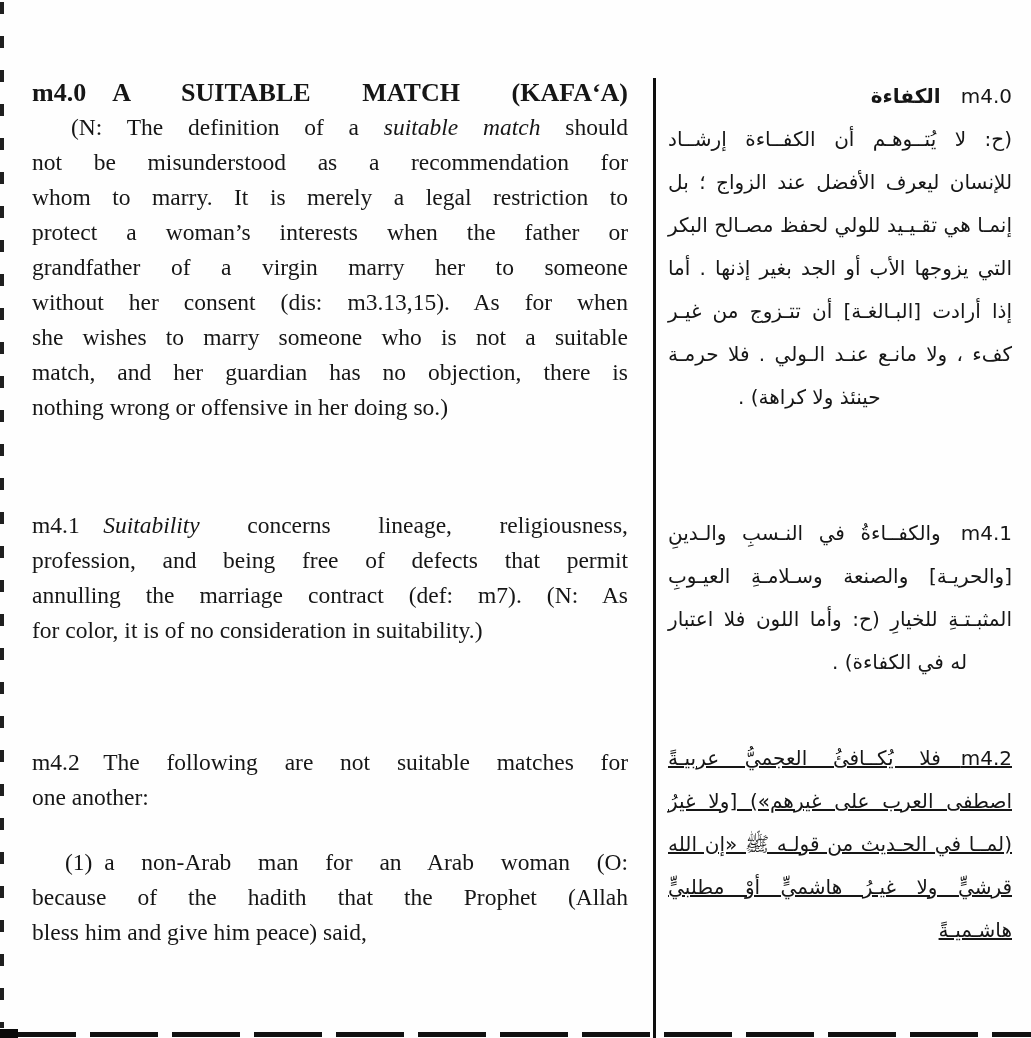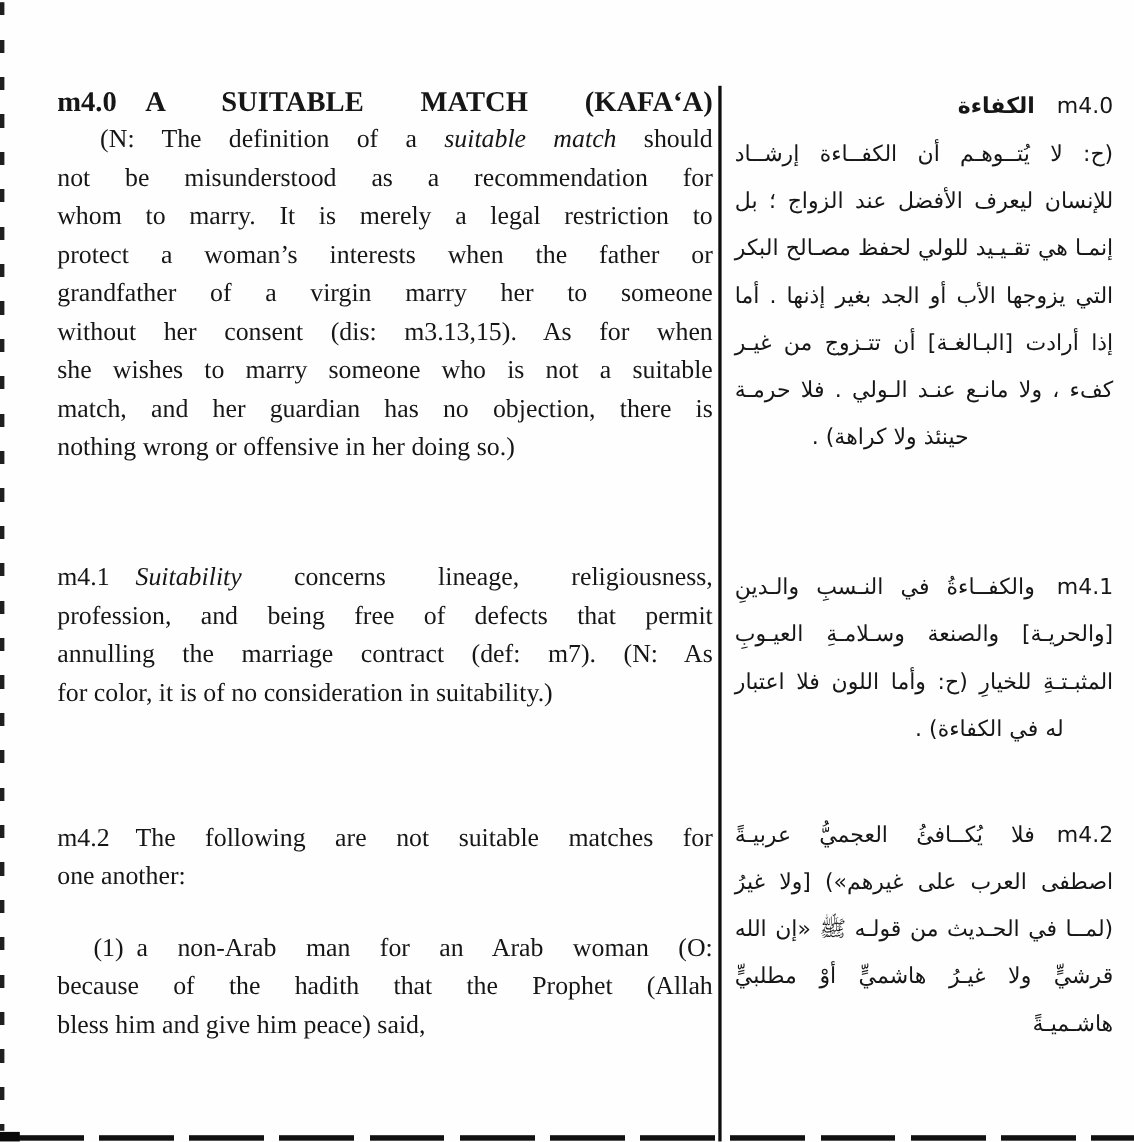--- a/index.html
+++ b/index.html
@@ -7,31 +7,31 @@
         color:#161616;}
   
   .edge-left{position:absolute;left:0;top:2px;width:4px;height:1026px;
       background:repeating-linear-gradient(180deg,#1f1f1f 0 12px,transparent 12px 34px);}
   .divider{position:absolute;left:653px;top:78px;width:3px;height:960px;background:#0e0e0e;}
   .edge-bottom{position:absolute;left:8px;bottom:1px;height:5px;width:1023px;
       background:repeating-linear-gradient(90deg,#111 0 68px,transparent 68px 82px);}
   .corner-bl{position:absolute;left:0;bottom:0;width:18px;height:9px;background:#0a0a0a;}
   
   .col{position:absolute;top:75px;}
-  .en{left:52px;width:596px;font-family:"Liberation Serif",serif;font-size:23.5px;line-height:35px;}
+  .en{left:32px;width:596px;font-family:"Liberation Serif",serif;font-size:23.5px;line-height:35px;}
   .ar{left:668px;width:344px;direction:rtl;font-family:"DejaVu Sans",sans-serif;
       font-size:20px;line-height:43px;}
   .line{text-align:justify;text-align-last:justify;height:35px;white-space:normal;}
   .ar .line{height:43px;}
   .en .line.last{text-align-last:left;}
   .ar .line.last{text-align-last:right;}
   .ar .line.last.align-left{text-align-last:left;}
   .heading .line{font-size:26px;}
   .mt83{margin-top:83px;} .mt97{margin-top:97px;} .mt30{margin-top:30px;}
-  .mt35{margin-top:35px;} .mt93{margin-top:93px;} .mt53{margin-top:53px;}
+  .mt35{margin-top:35px;} .mt93{margin-top:93px;} .mt53{margin-top:53px;text-decoration:underline;}
 </style>
 </head>
 <body>
 
 <div class="page">
   <div class="edge-left"></div>
   <div class="divider"></div>
   <div class="edge-bottom"></div>
   <div class="corner-bl"></div>
 

